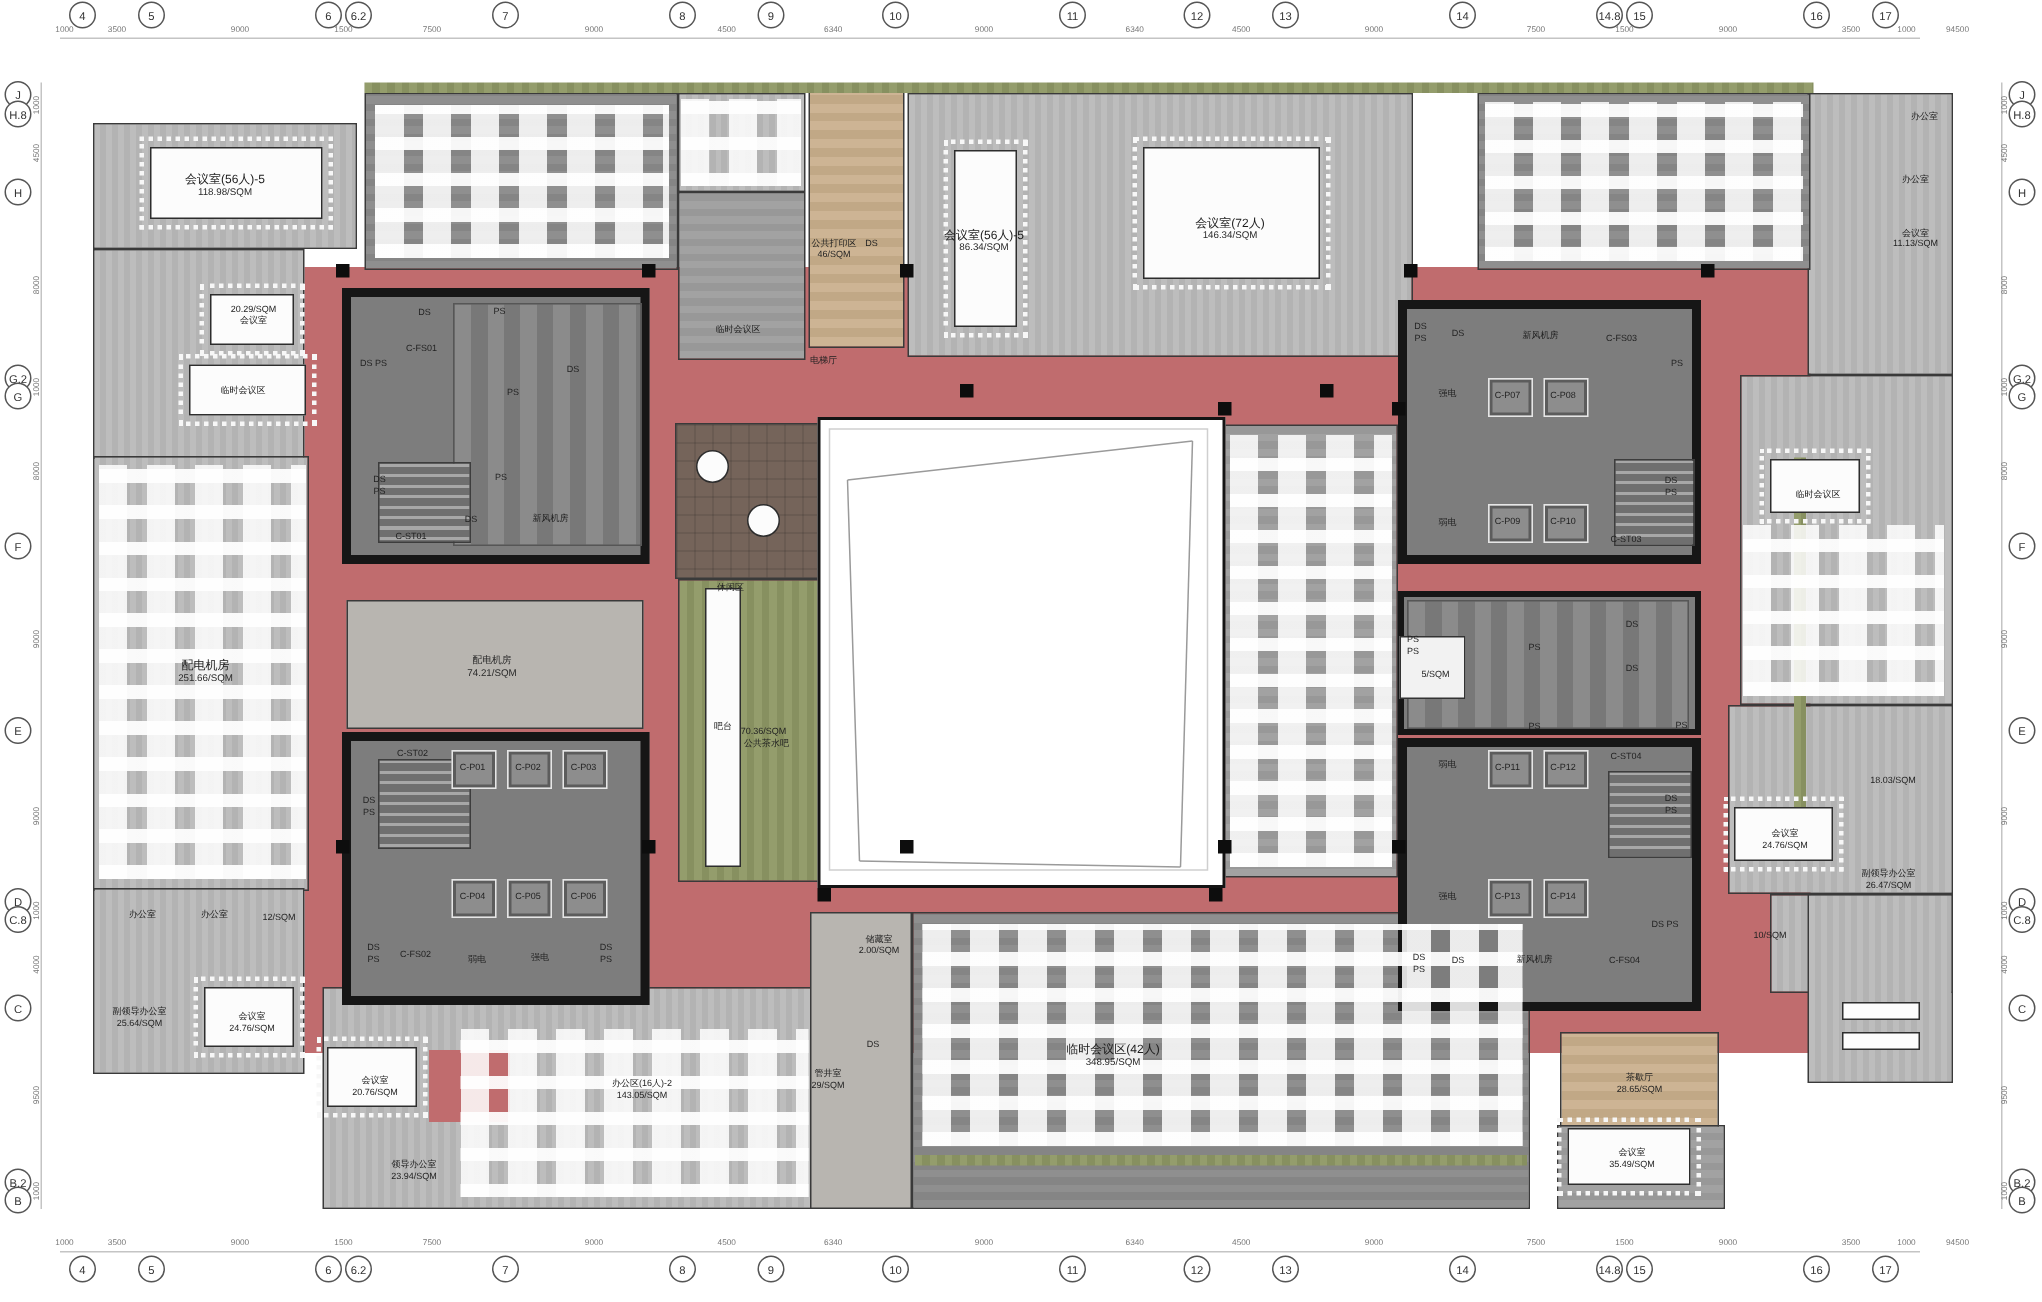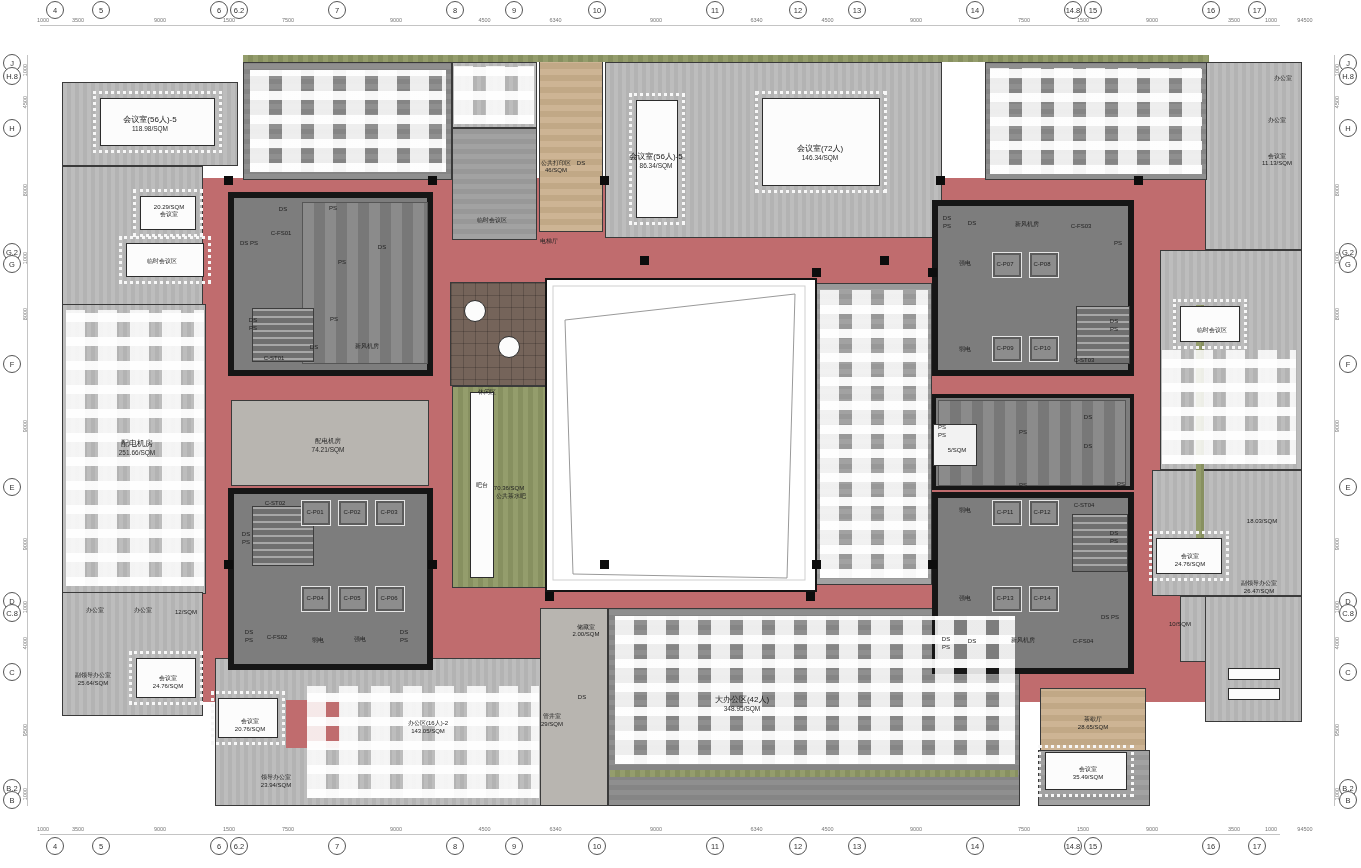--- a/index.html
+++ b/index.html
@@ -267,21 +267,21 @@
       <div class="lbl c" style="left: 186px; top: 612px;">12/SQM</div>
       <div class="lbl c" style="left: 93px; top: 675px;">副领导办公室</div>
       <div class="lbl c" style="left: 93px; top: 683px;">25.64/SQM</div>
       <div class="lbl c" style="left: 168px; top: 678px;">会议室</div>
       <div class="lbl c" style="left: 168px; top: 686px;">24.76/SQM</div>
       <div class="lbl c" style="left: 586px; top: 627px;">储藏室</div>
       <div class="lbl c" style="left: 586px; top: 634px;">2.00/SQM</div>
       <div class="lbl c" style="left: 582px; top: 697px;">DS</div>
       <div class="lbl c" style="left: 552px; top: 716px;">管井室</div>
       <div class="lbl c" style="left: 552px; top: 724px;">29/SQM</div>
-      <div class="lbl a" style="left: 742px; top: 700px;">大办公区(42人)</div>
+      <div class="lbl a" style="left: 742px; top: 700px;">临时会议区(42人)</div>
       <div class="lbl b" style="left: 742px; top: 709px;">348.95/SQM</div>
       <div class="lbl c" style="left: 250px; top: 721px;">会议室</div>
       <div class="lbl c" style="left: 250px; top: 729px;">20.76/SQM</div>
       <div class="lbl c" style="left: 428px; top: 723px;">办公区(16人)-2</div>
       <div class="lbl c" style="left: 428px; top: 731px;">143.05/SQM</div>
       <div class="lbl c" style="left: 276px; top: 777px;">领导办公室</div>
       <div class="lbl c" style="left: 276px; top: 785px;">23.94/SQM</div>
       <div class="lbl c" style="left: 1093px; top: 719px;">茶歇厅</div>
       <div class="lbl c" style="left: 1093px; top: 727px;">28.65/SQM</div>
       <div class="lbl c" style="left: 1088px; top: 769px;">会议室</div>

